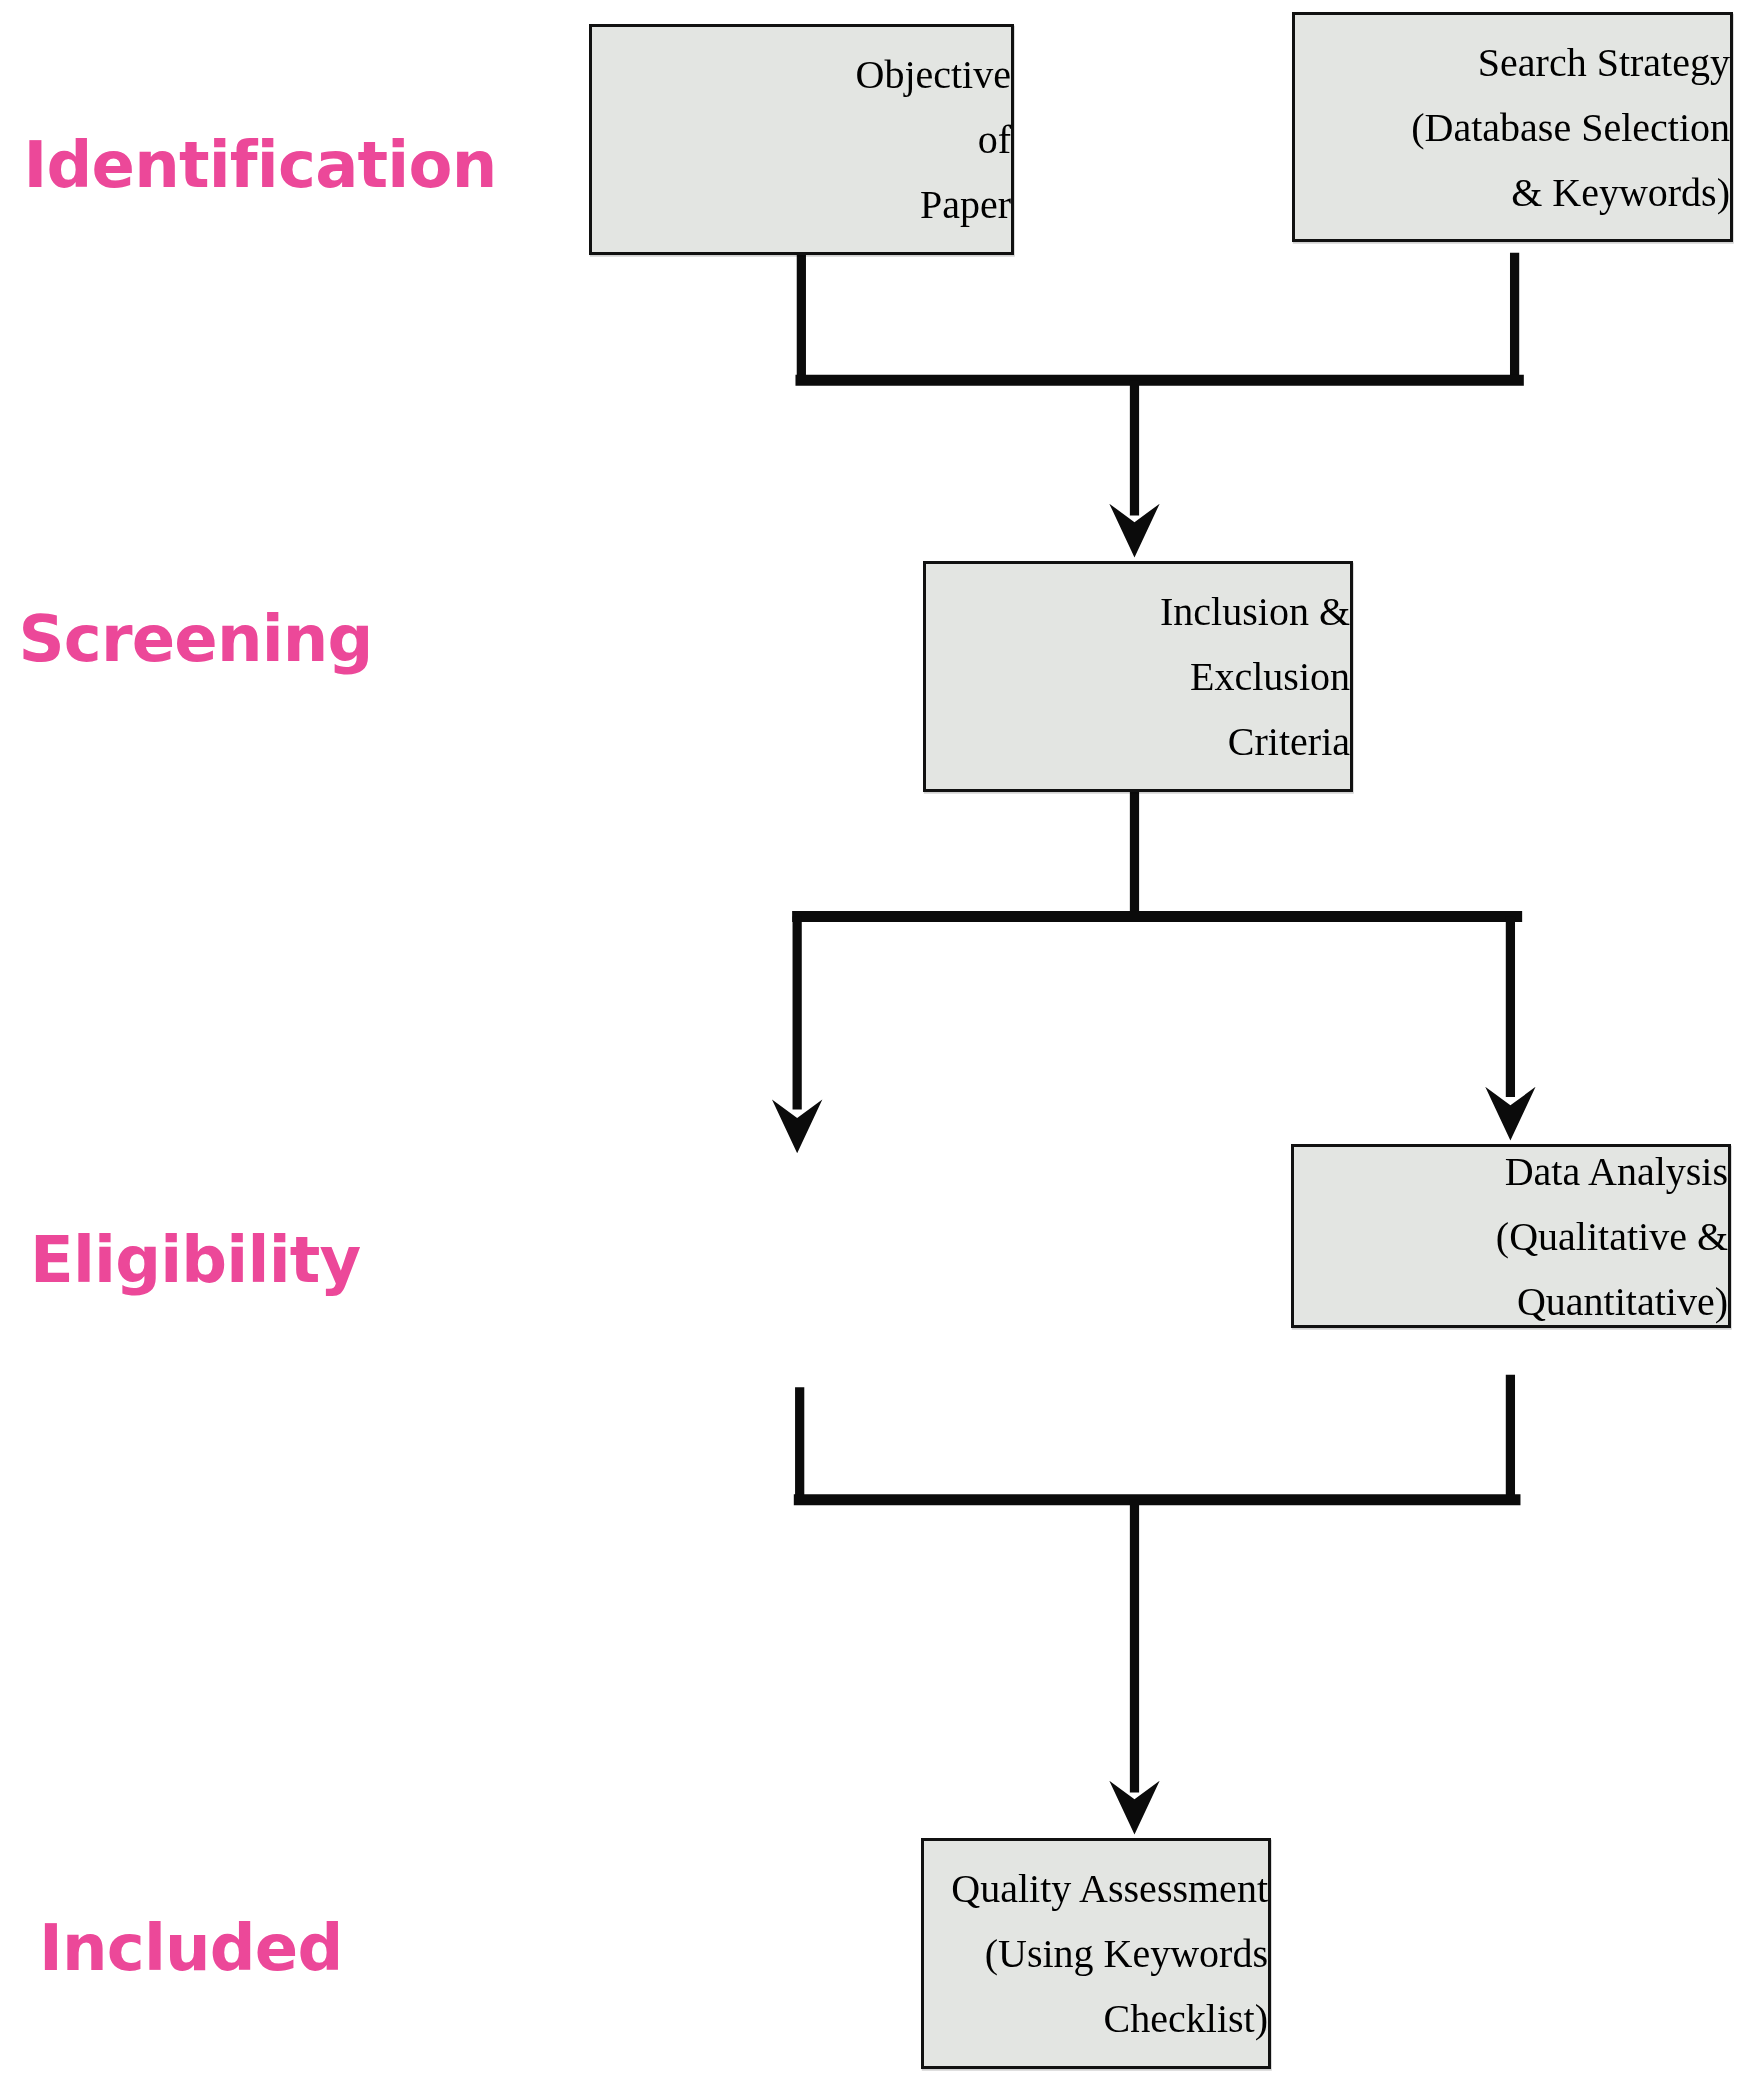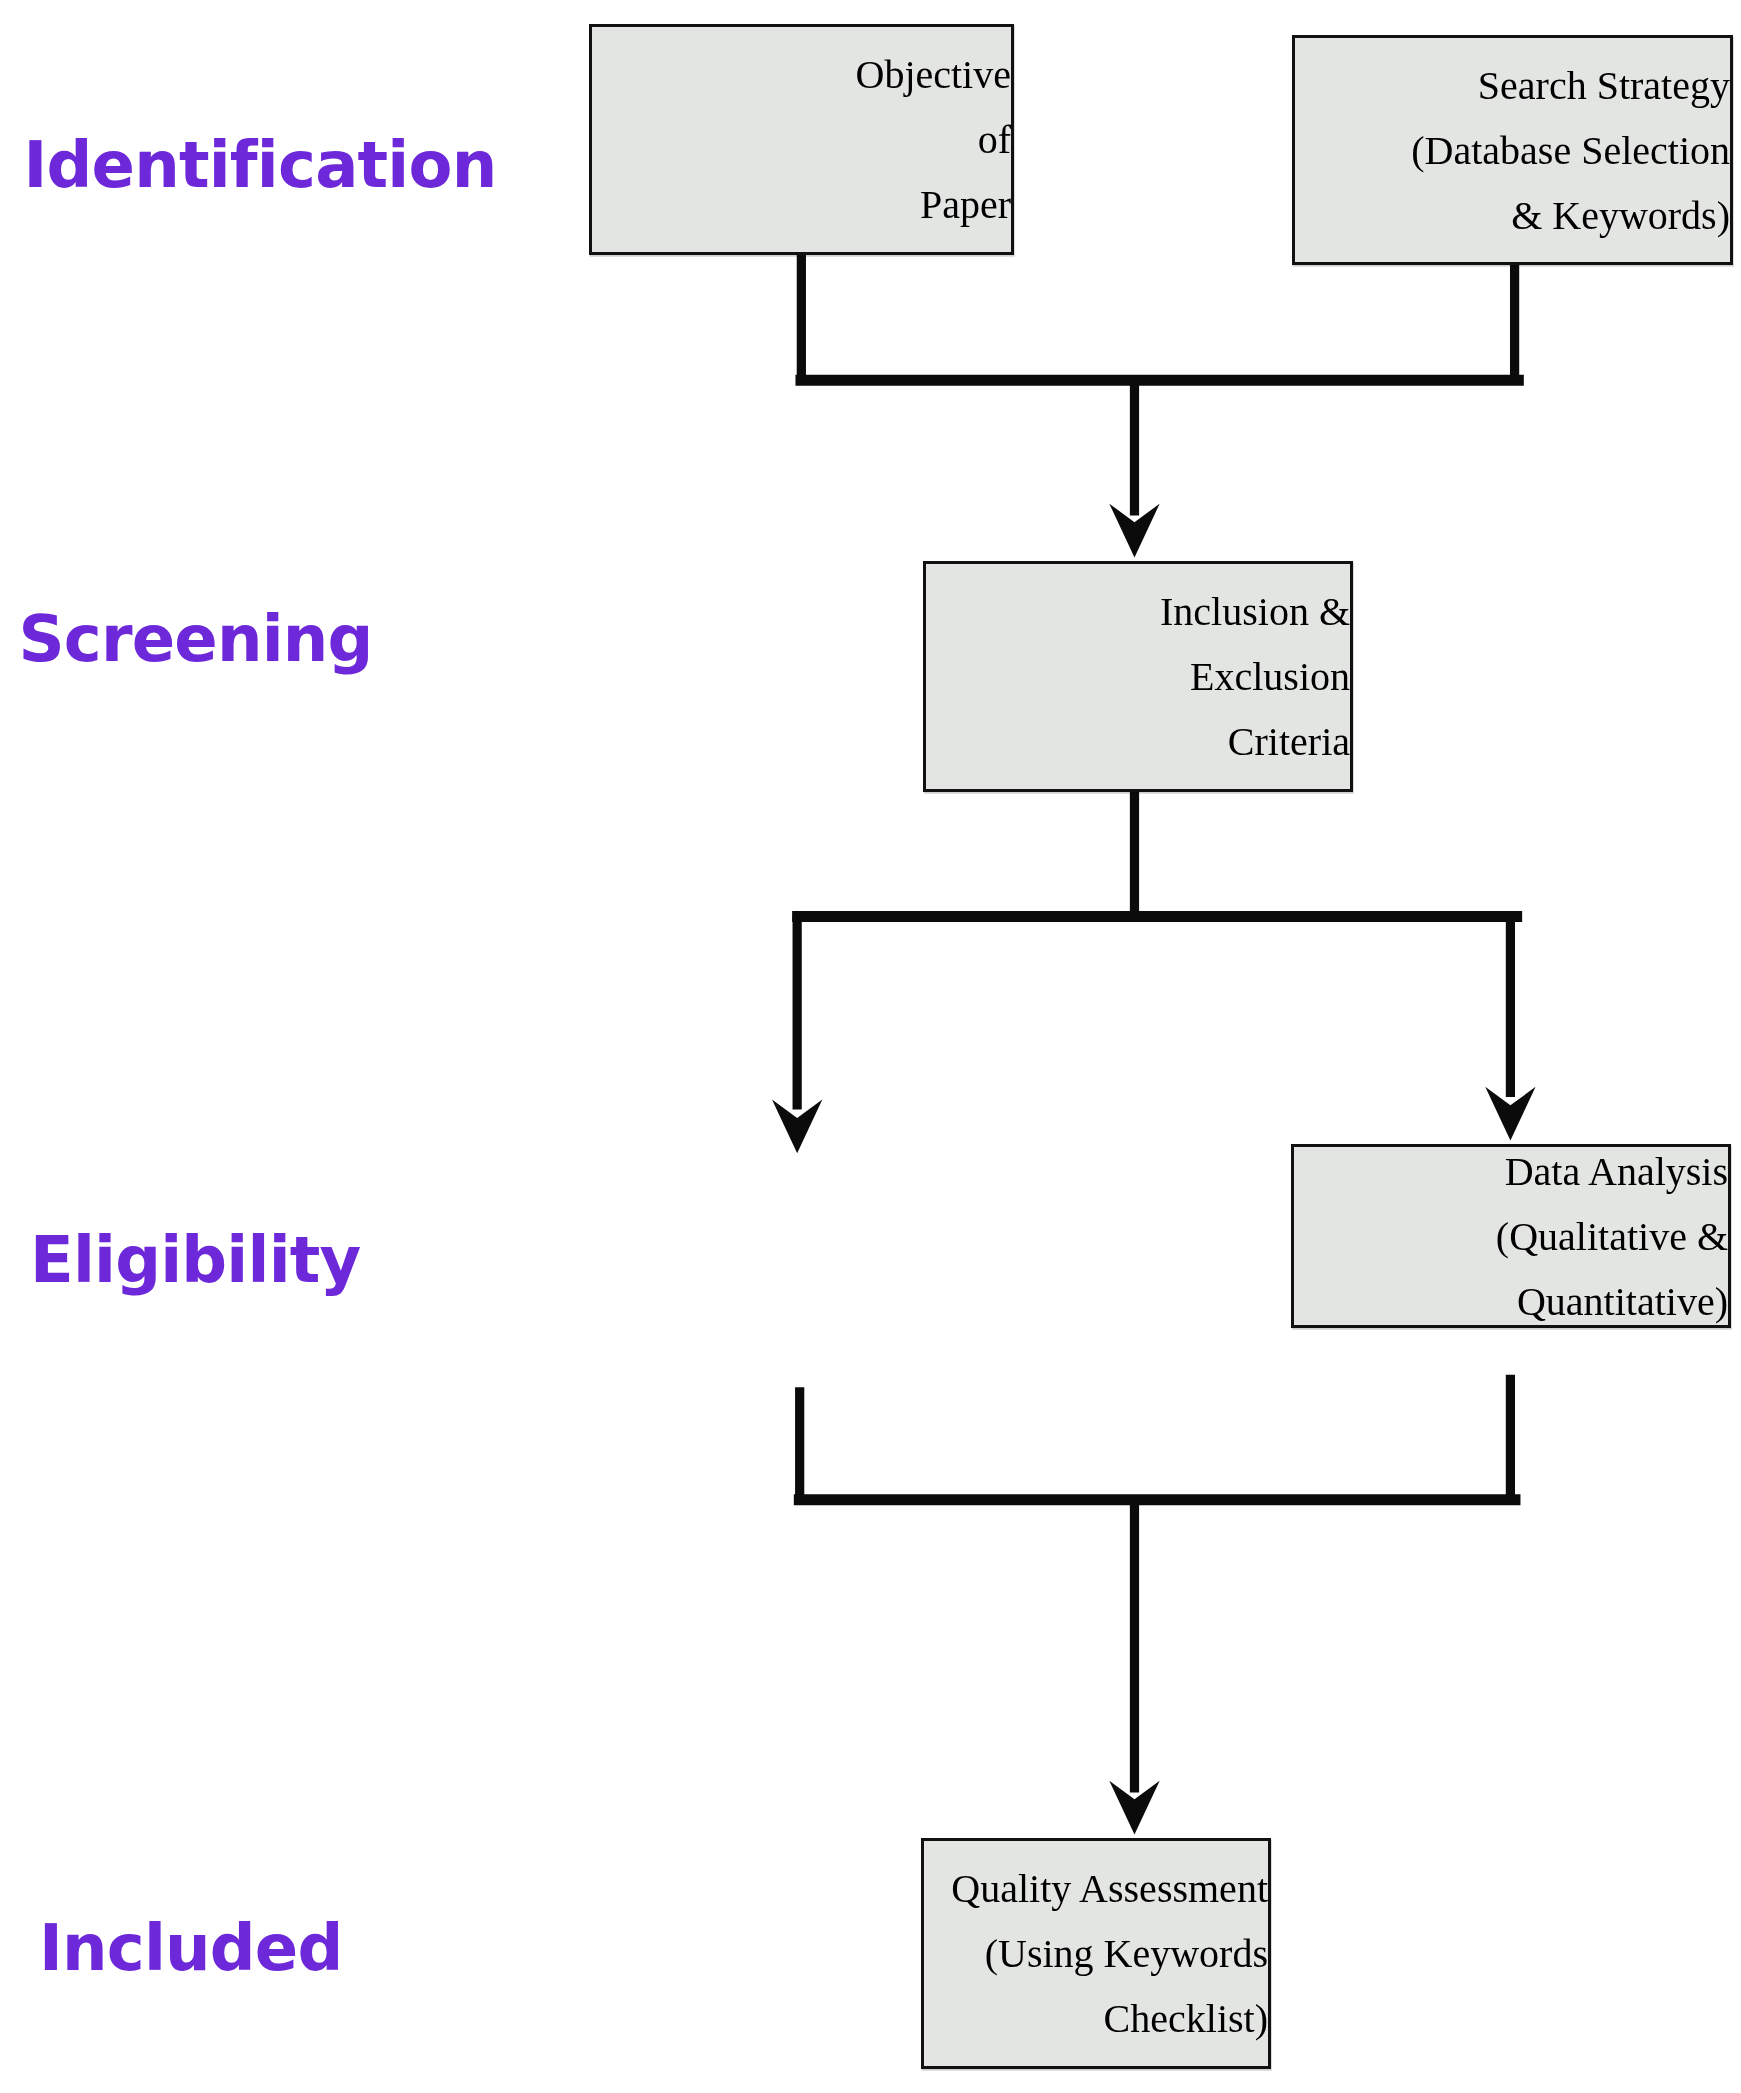--- a/index.html
+++ b/index.html
@@ -36,26 +36,26 @@
     line-height: 65px;
     box-shadow: 0.8px 1.7px 0 rgba(0,0,0,0.18);
   }
   .node .line { white-space: nowrap; }
   .stage-label {
     position: absolute;
     font-family: "DejaVu Sans", "Liberation Sans", sans-serif;
     font-weight: bold;
     font-size: 64px;
     letter-spacing: -0.8px;
-    color: #6d28d9;
+    color: #ec4899;
     white-space: nowrap;
   }
   
   #box-objective          { left: 589px;  top: 23.5px;   width: 425px; height: 231px; }
-  #box-search-strategy    { left: 1292px; top: 35px;   width: 441px; height: 230px; }
+  #box-search-strategy    { left: 1292px; top: 12px;   width: 441px; height: 230px; }
   #box-criteria           { left: 923px; top: 561px;  width: 430px; height: 231px; }
   #box-data-extraction    { left: 586px;  top: 1156px; width: 429px; height: 232px; }
   #box-data-analysis      { left: 1291px; top: 1144px; width: 440px; height: 184px; }
   #box-quality-assessment { left: 921px; top: 1838px; width: 350px; height: 231px; }
   
   #stage-identification { left: 23.5px; top: 128px; }
   #stage-screening      { left: 18.5px; top: 602px; }
   #stage-eligibility    { left: 30px; top: 1223px; }
   #stage-included       { left: 39px; top: 1911px; }
 </style>

